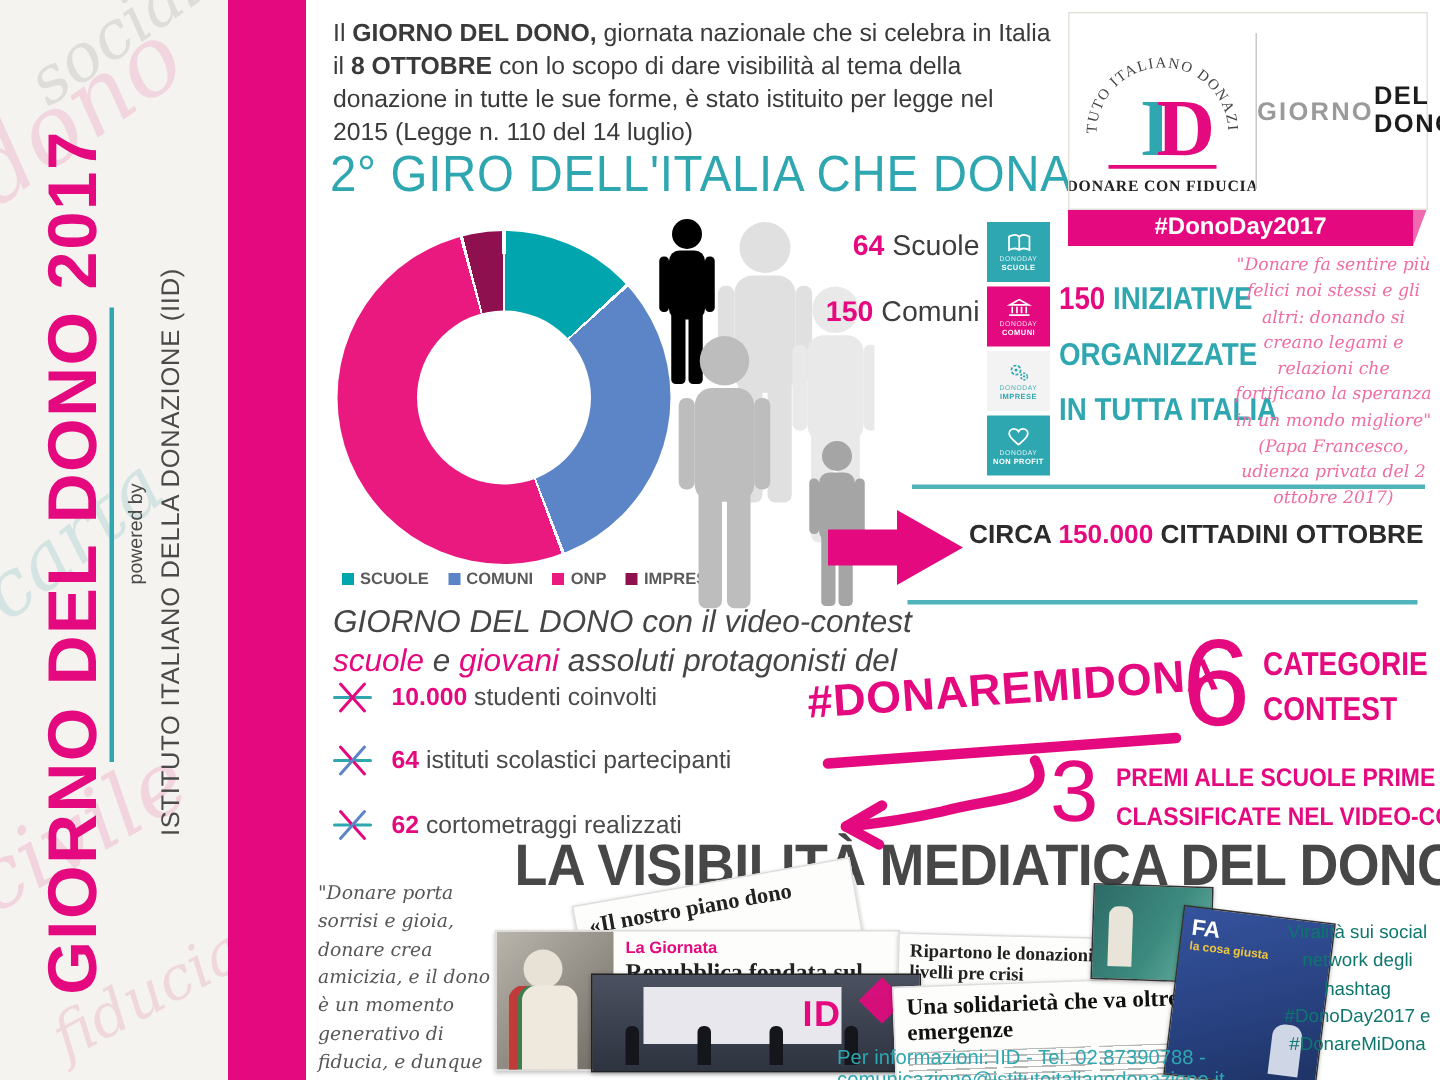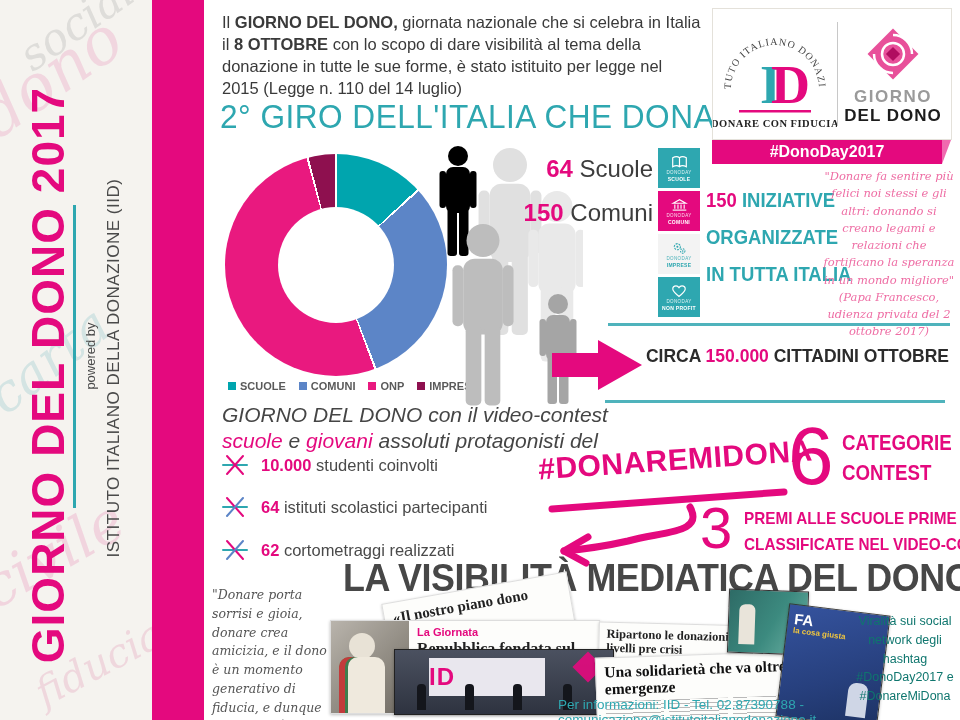--- a/index.html
+++ b/index.html
@@ -28,39 +28,39 @@
   .intro{left:222px;top:12px;width:480px;font-size:16.5px;line-height:1.33;color:#3a3a3a;}
   .intro .b{font-weight:bold;}
   .main-title{left:220px;top:97px;font-size:34px;font-weight:500;color:#2ea7b0;
       white-space:nowrap;transform:scaleX(.93);transform-origin:left top;letter-spacing:.5px;}
 
   
   .logo-box{left:712px;top:8px;width:238px;height:130px;background:#fff;border:1px solid #e4e1da;
       display:flex;align-items:center;justify-content:space-between;}
   .logo-divider{width:1px;height:104px;background:#c8c8c8;}
   .logo-iid{width:124px;height:126px;}
-  .logo-gdd{width:110px;display:flex;flex-direction:column;align-items:center;padding-right:3px;}
+  .logo-gdd{width:110px;display:flex;flex-direction:row;align-items:center;padding-right:3px;}
   .gdd-l1{font-size:17px;font-weight:700;color:#9a9a9a;letter-spacing:1.5px;line-height:1.1;margin-top:3px;}
   .gdd-l2{font-size:17px;font-weight:800;color:#1c1c1c;letter-spacing:1px;line-height:1.1;}
   .banner{left:712px;top:140px;width:230px;height:24px;background:#e4097e;color:#fff;
       font-size:16px;font-weight:700;text-align:center;line-height:24px;}
   .banner-fold{left:942px;top:140px;width:0;height:0;border-top:24px solid #f06aaf;border-right:9px solid transparent;}
 
   
   .donut{left:225px;top:154px;width:222px;height:222px;border-radius:50%;background:#eee;}
   .donut::after{content:"";position:absolute;left:53px;top:53px;width:116px;height:116px;border-radius:50%;background:#fff;}
   .legend{left:228px;top:380px;width:240px;display:flex;gap:13px;font-size:11px;font-weight:700;color:#5a5a5a;}
   .lg-item{display:flex;align-items:center;gap:4px;}
   .lg-sq{width:8px;height:8px;display:inline-block;}
 
   
   .people{left:438px;top:146px;width:145px;height:262px;}
 
   
-  .stat{position:absolute;width:198px;left:455px;text-align:right;font-size:24px;color:#3d3d3d;line-height:1.3;}
+  .stat{position:absolute;width:198px;left:455px;text-align:right;font-size:19px;color:#3d3d3d;line-height:1.3;}
   .stat .n{color:#e4097e;font-weight:bold;}
   .stat1{top:153px;} .stat2{top:197px;} .stat3{top:241px;} .stat4{top:283px;}
 
   
   .badge{position:absolute;left:658px;width:42px;height:40px;display:flex;flex-direction:column;
       align-items:center;justify-content:center;gap:1px;}
   .badge.teal{background:#2ea7b0;color:#fff;}
   .badge.pink{background:#e4097e;color:#fff;}
   .badge.lite{background:#f3f3f3;color:#2ea7b0;}
   .btop{font-size:4.5px;letter-spacing:.4px;opacity:.85;}
@@ -127,21 +127,21 @@
   .clipA .body{font-size:6.5px;color:#8a8a8a;margin-top:4px;line-height:1.3;width:110px;}
   .clipC{left:268px;top:32px;width:250px;height:62px;transform:rotate(1.5deg);padding:4px 7px;}
   .clipC .hl{font-family:"Liberation Serif",serif;font-weight:700;font-size:12.5px;color:#222;line-height:1.15;}
   .fakecols{margin-top:4px;height:40px;background:
       repeating-linear-gradient(to bottom,#b9b9b9 0 1px,transparent 1px 4px);
       -webkit-mask:linear-gradient(to right,#000 23%,transparent 23% 25%,#000 25% 48%,transparent 48% 50%,#000 50% 73%,transparent 73% 75%,#000 75%);
       mask:linear-gradient(to right,#000 23%,transparent 23% 25%,#000 25% 48%,transparent 48% 50%,#000 50% 73%,transparent 73% 75%,#000 75%);}
   .clipD{left:266px;top:60px;width:255px;height:62px;transform:rotate(-2deg);padding:5px 8px;}
   .clipD .hl{font-family:"Liberation Serif",serif;font-weight:800;font-size:15.5px;color:#111;line-height:1.1;}
   .tvID{left:64px;top:56px;width:218px;height:64px;background:linear-gradient(#4b5160,#2e3340);border:1px solid #222;box-shadow:0 1px 3px rgba(0,0,0,.3);}
-  .tvID .screen{position:absolute;left:34px;top:8px;width:116px;height:38px;background:#e9e7ee;display:flex;align-items:center;justify-content:flex-start;}
+  .tvID .screen{position:absolute;left:34px;top:8px;width:132px;height:38px;background:#e9e7ee;display:flex;align-items:center;justify-content:flex-end;}
   .tvID .idtxt{font-size:24px;font-weight:800;color:#e4097e;letter-spacing:1px;}
   .tvID .sil{position:absolute;bottom:4px;width:9px;height:26px;background:#14161c;border-radius:4px 4px 0 0;}
   .tvID .logo-sq{position:absolute;right:14px;top:6px;width:22px;height:22px;background:#e4097e;transform:rotate(45deg);opacity:.9;}
   .tvGreen{left:398px;top:-3px;width:78px;height:62px;transform:rotate(2deg);border:1px solid #333;
       background:linear-gradient(120deg,#2e6b66,#3c8a7f 55%,#6fb3a5);box-shadow:0 1px 3px rgba(0,0,0,.3);}
   .tvGreen::after{content:"";position:absolute;left:10px;top:14px;width:16px;height:40px;background:#e9e4da;border-radius:6px 6px 0 0;}
   .tvFA{left:452px;top:16px;width:88px;height:100px;transform:rotate(7deg);border:1px solid #333;
       background:linear-gradient(160deg,#35539e,#27407e 60%,#1d3263);box-shadow:0 1px 3px rgba(0,0,0,.3);
       padding:6px 6px;color:#fff;}
   .tvFA .fa1{font-size:15px;font-weight:800;line-height:1;}

